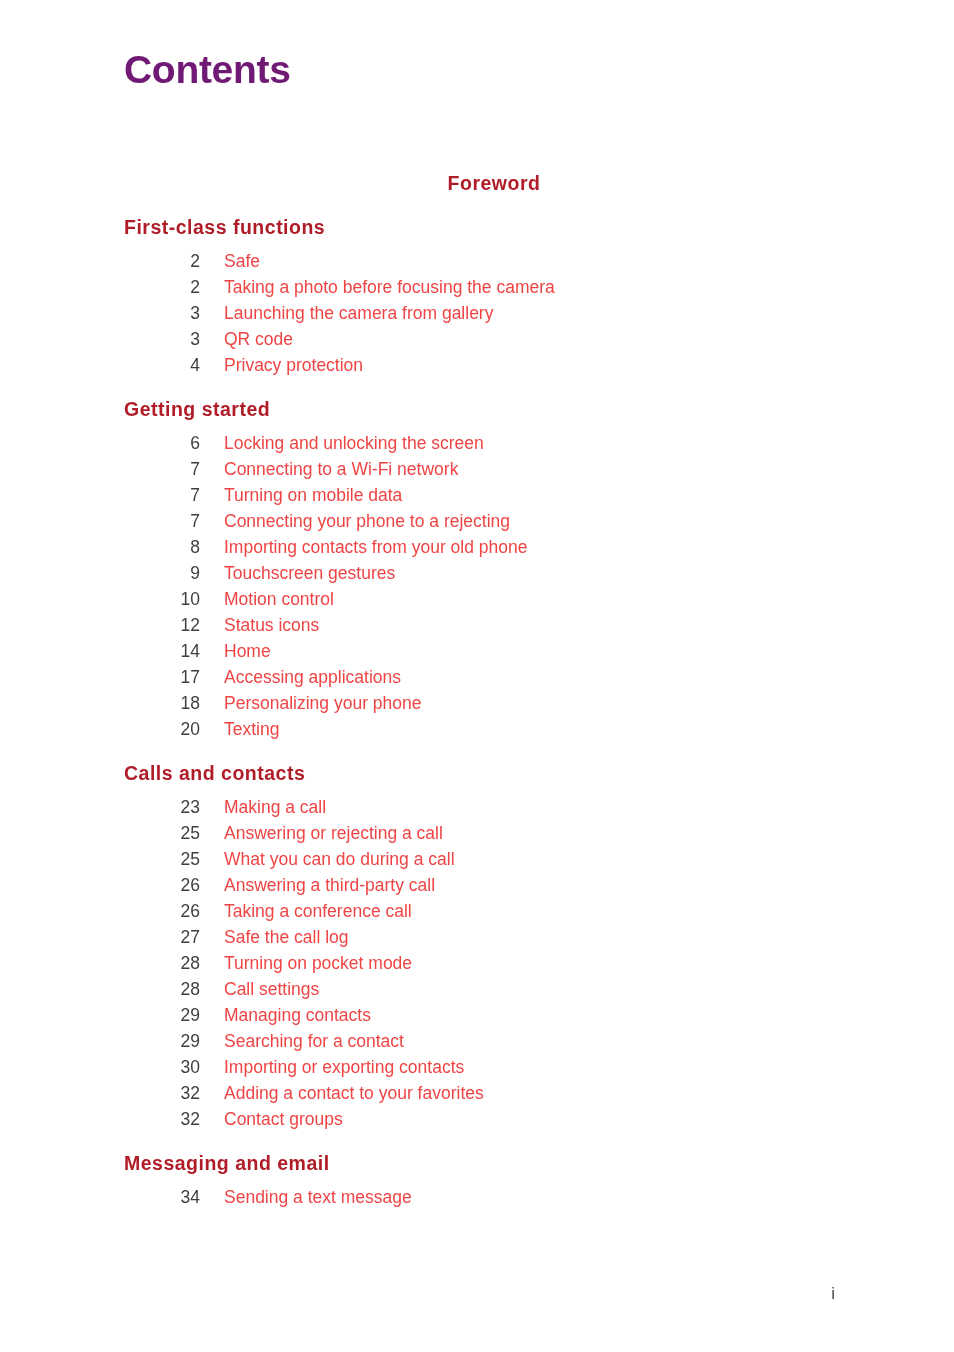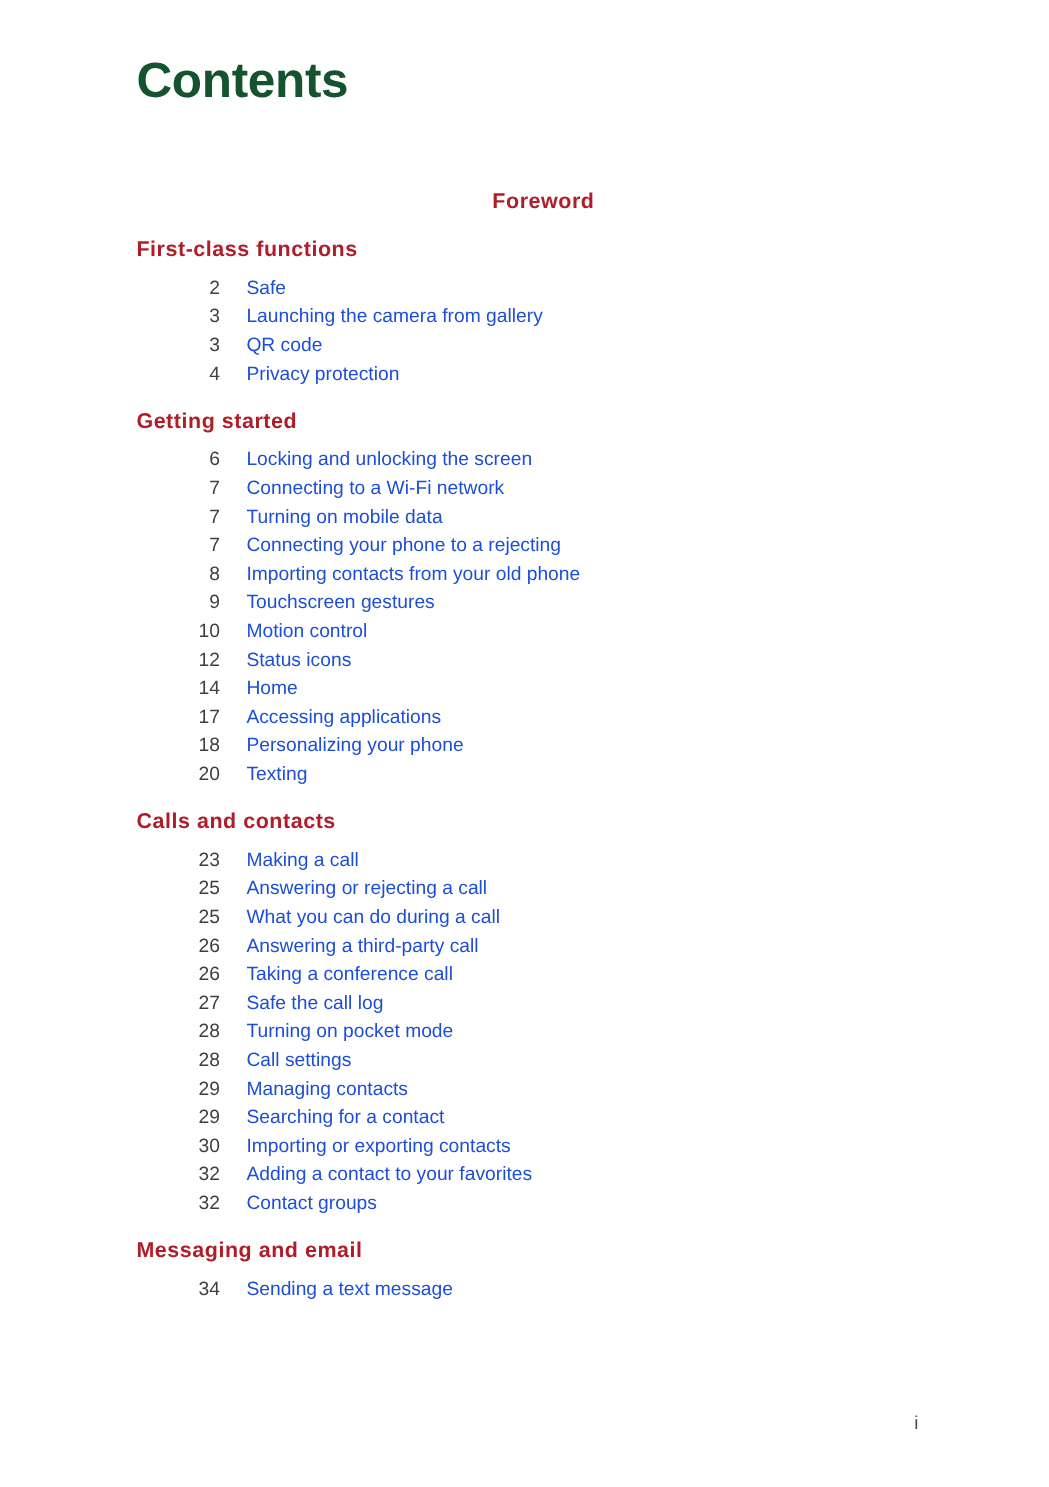--- a/index.html
+++ b/index.html
@@ -24,23 +24,23 @@
     width: 954px;
     height: 1352px;
     background: #ffffff;
   }
 
   
   .doc-title {
     position: absolute;
     left: 124px;
     top: 50px;
-    font-size: 45px;
+    font-size: 39px;
     font-weight: bold;
-    color: #14532d;
+    color: #701a75;
     letter-spacing: -0.3px;
     line-height: 1.0;
     white-space: nowrap;
   }
 
   
   .toc {
     position: absolute;
     left: 124px;
     top: 170px;
@@ -87,21 +87,21 @@
     display: inline-block;
     width: 76px;
     text-align: right;
     color: #3f3f3f;
     font-size: 17.5px;
   }
 
   .entry-label {
     display: inline-block;
     margin-left: 24px;
-    color: #1d4ed8;
+    color: #ef4444;
     font-size: 17.5px;
   }
 
   
   .folio {
     position: absolute;
     right: 119px;
     top: 1283px;
     font-size: 17px;
     color: #4a4a4a;
@@ -118,20 +118,21 @@
   <div class="doc-title">Contents</div>
 
   <div class="toc">
       <div class="toc-section">
         <div class="section-heading no-entries">Foreword</div>
       </div>
       <div class="toc-section">
         <div class="section-heading">First-class functions</div>
         <div class="entries">
           <div class="entry"><span class="entry-page">2</span><span class="entry-label">Safe</span></div>
+          <div class="entry"><span class="entry-page">2</span><span class="entry-label">Taking a photo before focusing the camera</span></div>
           <div class="entry"><span class="entry-page">3</span><span class="entry-label">Launching the camera from gallery</span></div>
           <div class="entry"><span class="entry-page">3</span><span class="entry-label">QR code</span></div>
           <div class="entry"><span class="entry-page">4</span><span class="entry-label">Privacy protection</span></div>
         </div>
       </div>
       <div class="toc-section">
         <div class="section-heading">Getting started</div>
         <div class="entries">
           <div class="entry"><span class="entry-page">6</span><span class="entry-label">Locking and unlocking the screen</span></div>
           <div class="entry"><span class="entry-page">7</span><span class="entry-label">Connecting to a Wi-Fi network</span></div>

